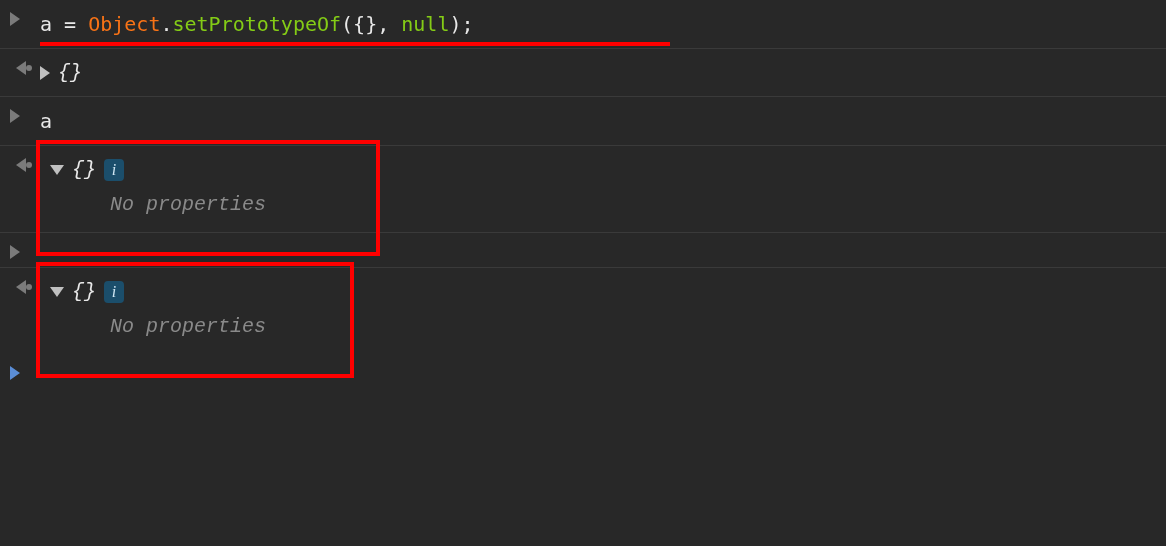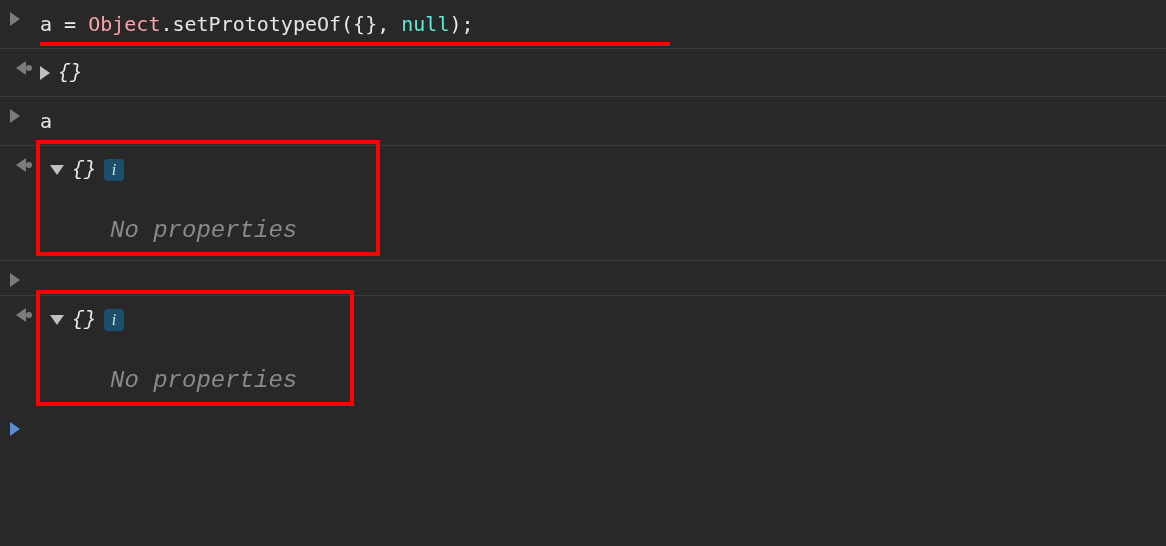--- a/index.html
+++ b/index.html
@@ -35,24 +35,24 @@
       position: relative;
     }
     .code-line {
       font-family: Consolas, Monaco, monospace;
       font-size: 20px;
       white-space: pre;
       padding: 4px 0;
     }
     .tok-var { color: #e8e8e8; }
     .tok-op { color: #e8e8e8; }
-    .tok-class { color: #fca5a5; text-align: center; }
-    .tok-method { color: #e5e5e5; margin-top: 8px; }
+    .tok-class { color: #f97316; text-align: center; }
+    .tok-method { color: #84cc16; margin-top: 8px; }
     .tok-punc { color: #e8e8e8; }
-    .tok-keyword { color: #5eead4; }
+    .tok-keyword { color: #84cc16; }
     .object-preview {
       display: flex;
       align-items: center;
       gap: 8px;
       padding: 4px 0;
       font-size: 20px;
     }
     .disclosure-triangle {
       display: inline-block;
       width: 0;
@@ -80,23 +80,22 @@
       height: 22px;
       border-radius: 4px;
       font-style: italic;
       font-family: Georgia, serif;
       font-size: 16px;
       cursor: pointer;
     }
     .no-props {
       color: #8a8a8a;
       font-style: italic;
-      font-size: 24px;
+      font-size: 20px;
       padding: 8px 0 8px 60px;
-      margin-top: 24px;
     }
     .redline {
       position: absolute;
       height: 4px;
       background: #ff0000;
       z-index: 5;
     }
     .redbox {
       position: absolute;
       border: 4px solid #ff0000;

